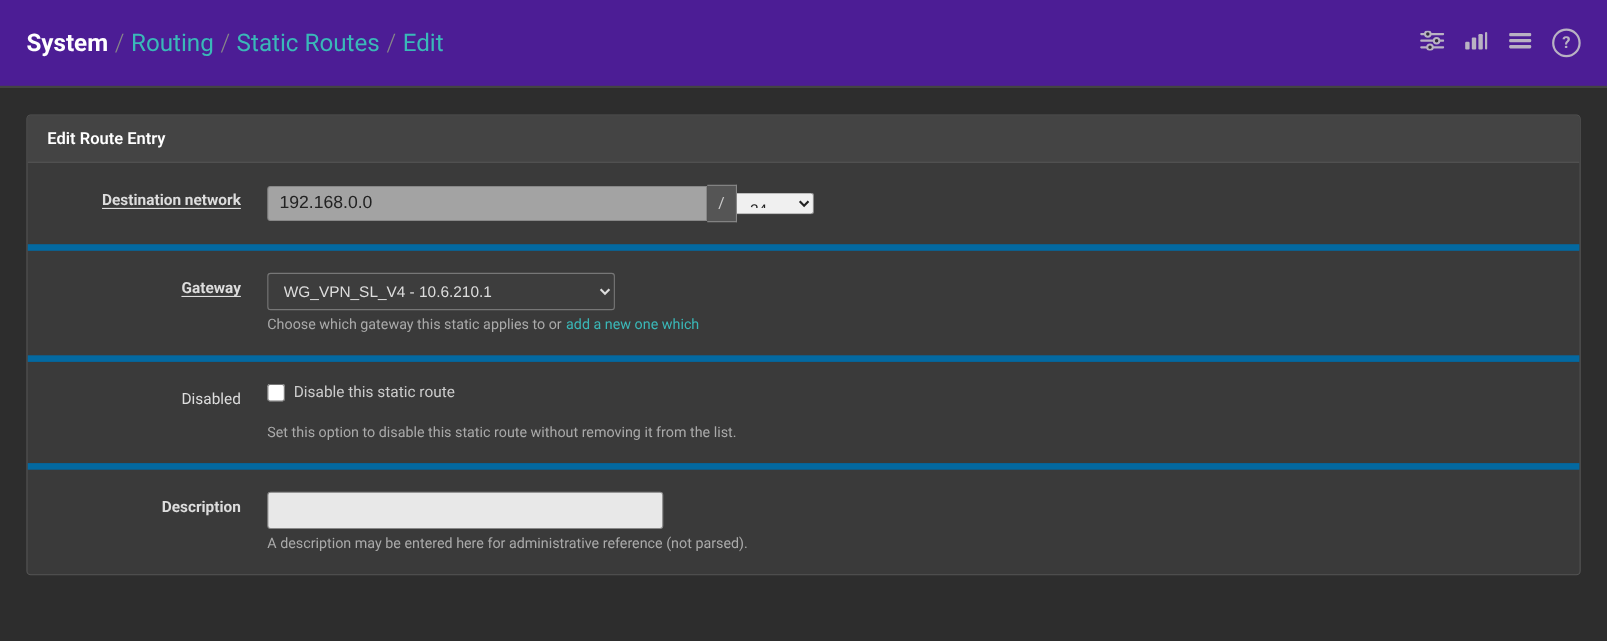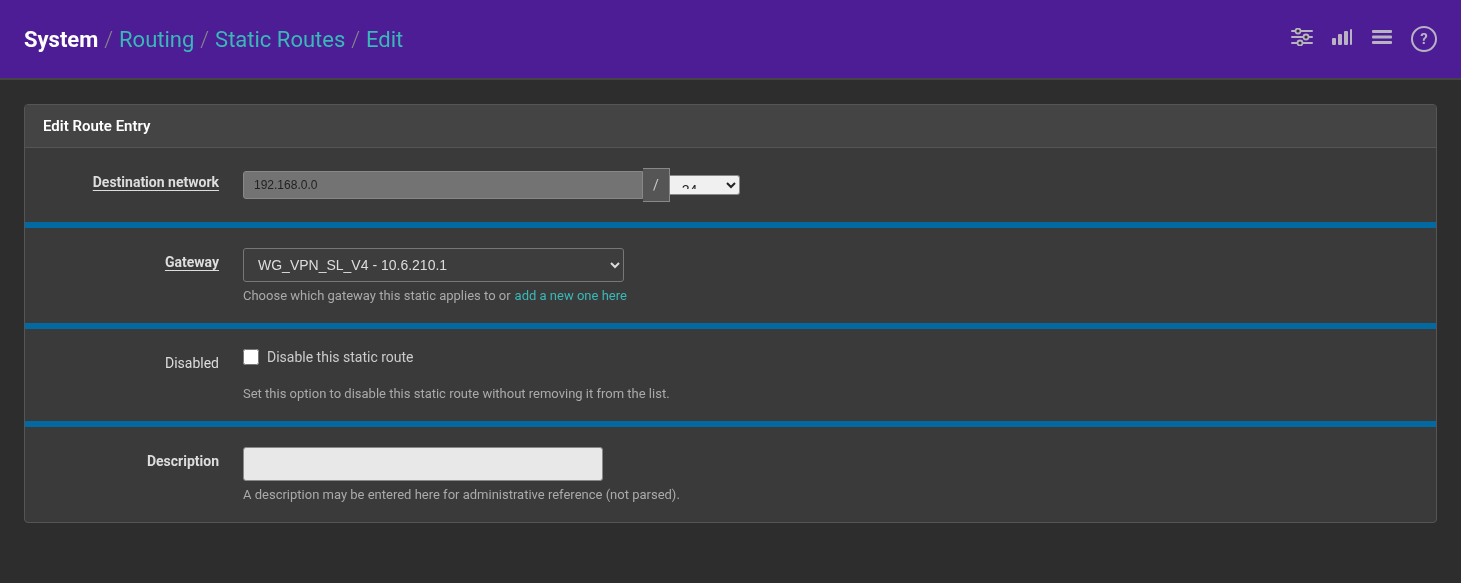--- a/index.html
+++ b/index.html
@@ -116,24 +116,24 @@
 
     
     .dest-network-row {
       display: flex;
       align-items: center;
       gap: 0;
     }
     .dest-network-input {
       width: 400px;
       padding: 6px 10px;
-      background: #737373;
+      background: #a3a3a3;
       border: 1px solid #888;
       border-radius: 3px 0 0 3px;
-      font-size: 12px;
+      font-size: 16px;
       color: #222;
       outline: none;
     }
     .slash-sep {
       background: #555;
       color: #ccc;
       padding: 6px 10px;
       border: 1px solid #888;
       border-left: none;
       font-size: 14px;
@@ -154,21 +154,21 @@
       min-width: 70px;
     }
 
     .help-text {
       font-size: 13px;
       color: #aaa;
     }
 
     
     .gateway-select {
-      width: 381px;
+      width: 316px;
       padding: 6px 10px;
       background: #3d3d3d;
       border: 1px solid #777;
       border-radius: 3px;
       font-size: 14px;
       color: #ddd;
       cursor: pointer;
       height: 34px;
       appearance: auto;
     }
@@ -287,21 +287,21 @@
     </div>
 
     <div class="form-row">
       <div class="form-label underline">Gateway</div>
       <div class="form-control-area">
         <select class="gateway-select">
           <option value="WG_VPN_SL_V4" selected="">WG_VPN_SL_V4 - 10.6.210.1</option>
         </select>
         <div class="gateway-help">
           <span>Choose which gateway this static applies to or</span>
-          <a class="add-link">add a new one here</a>
+          <a class="add-link">add a new one which</a>
         </div>
       </div>
     </div>
 
     <div class="form-row">
       <div class="form-label" style="font-weight:400;color:#ddd;">Disabled</div>
       <div class="form-control-area">
         <div class="disabled-row">
           <input type="checkbox" class="disabled-checkbox" style="">
           <span class="disabled-label">Disable this static route</span>

